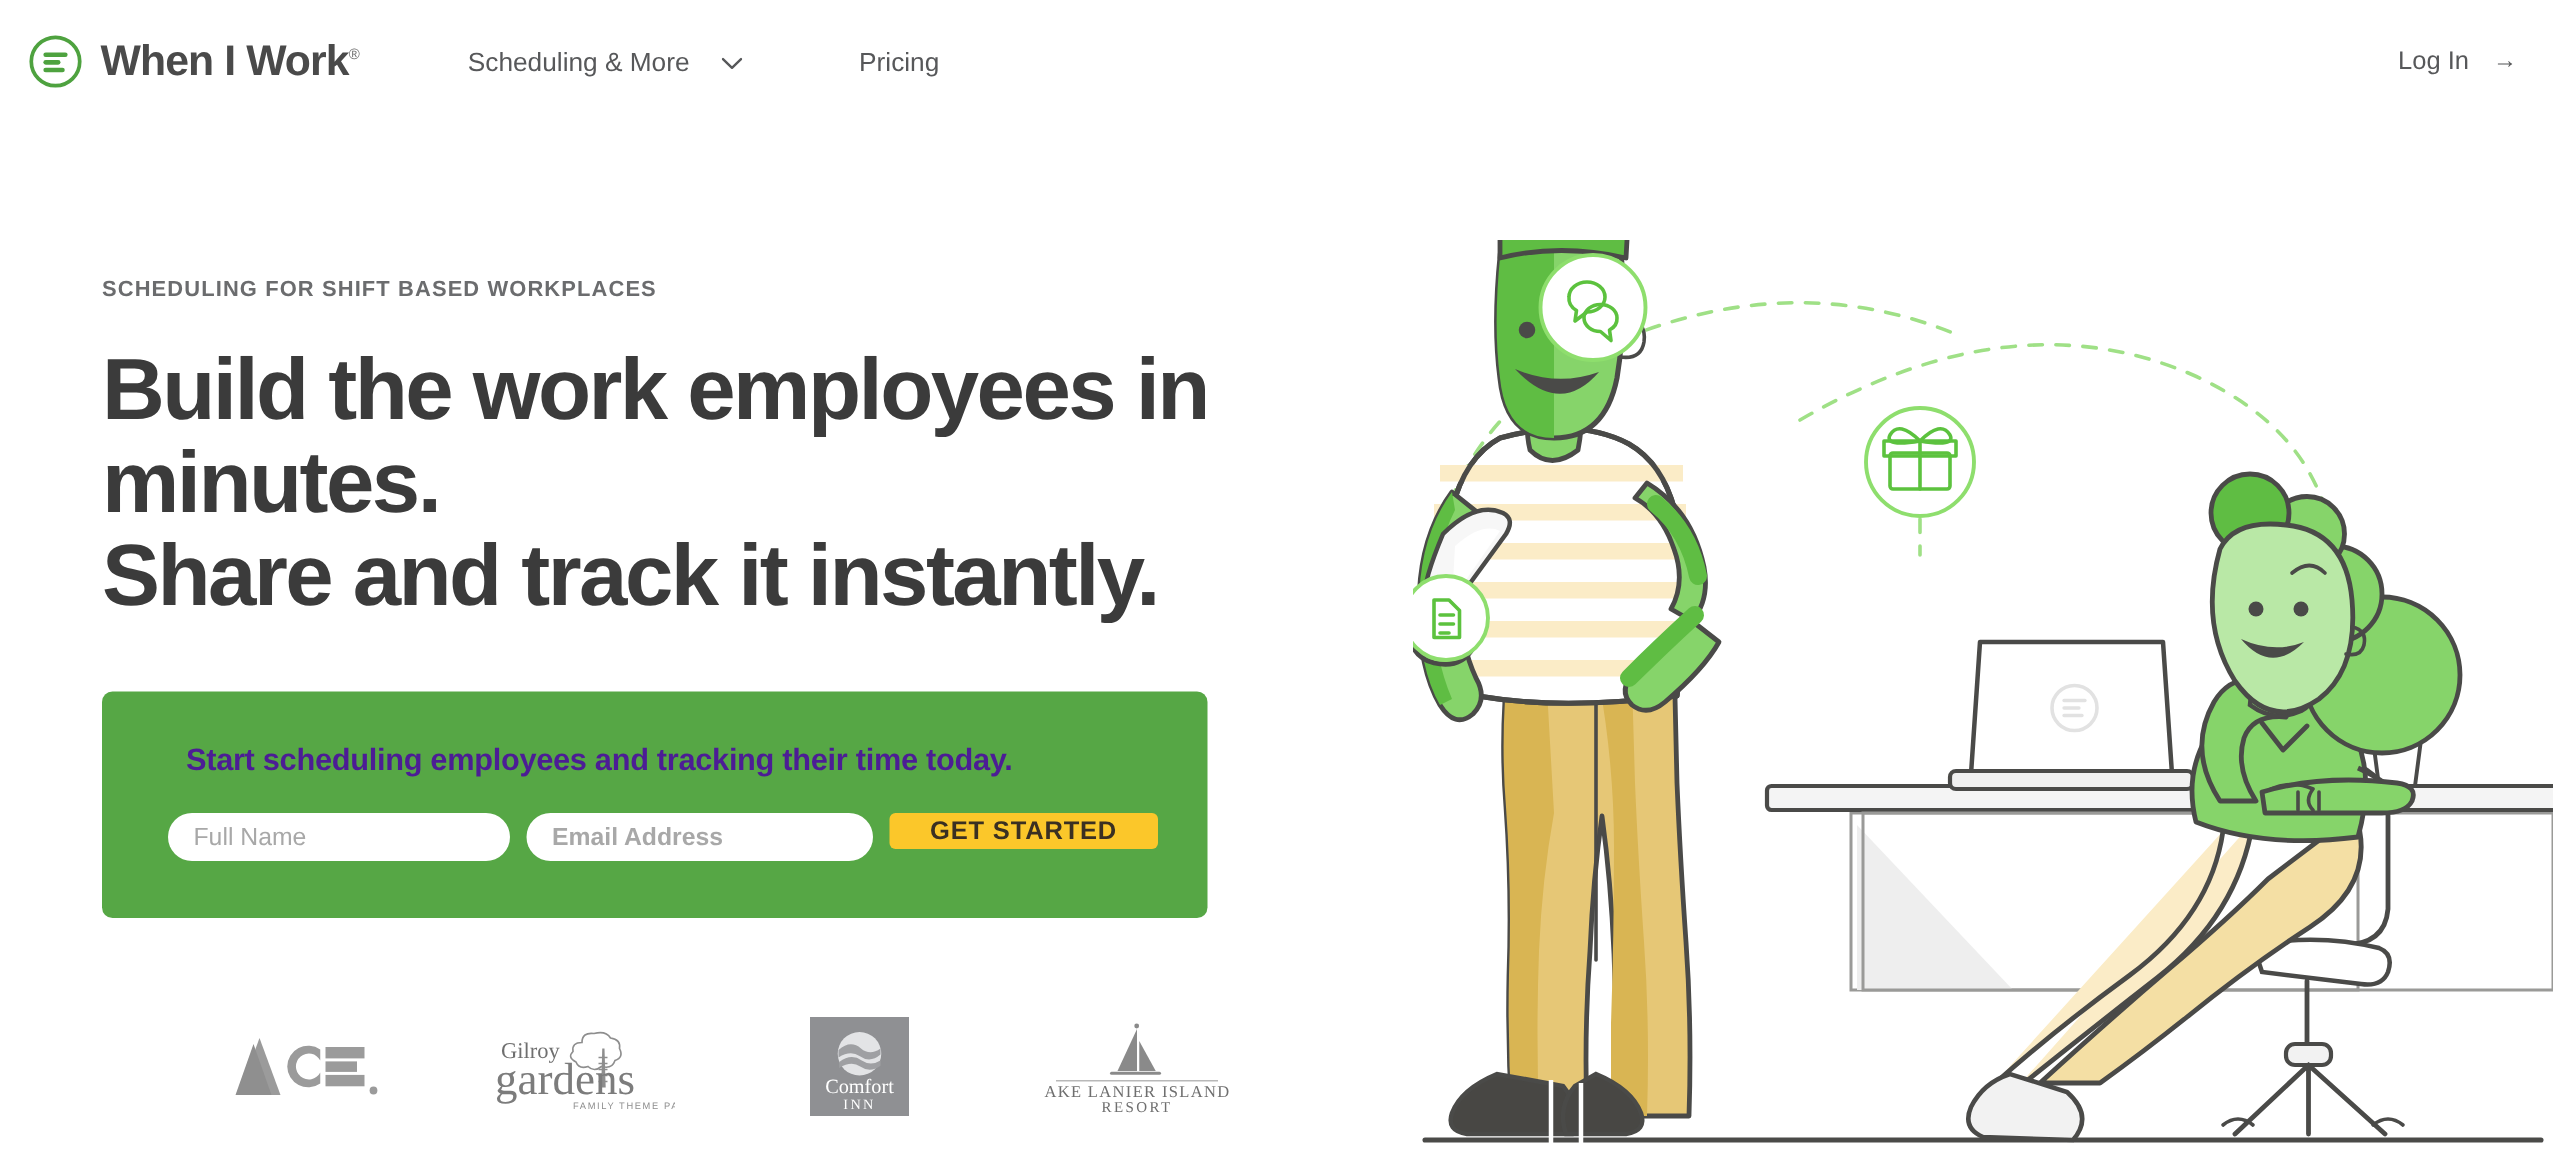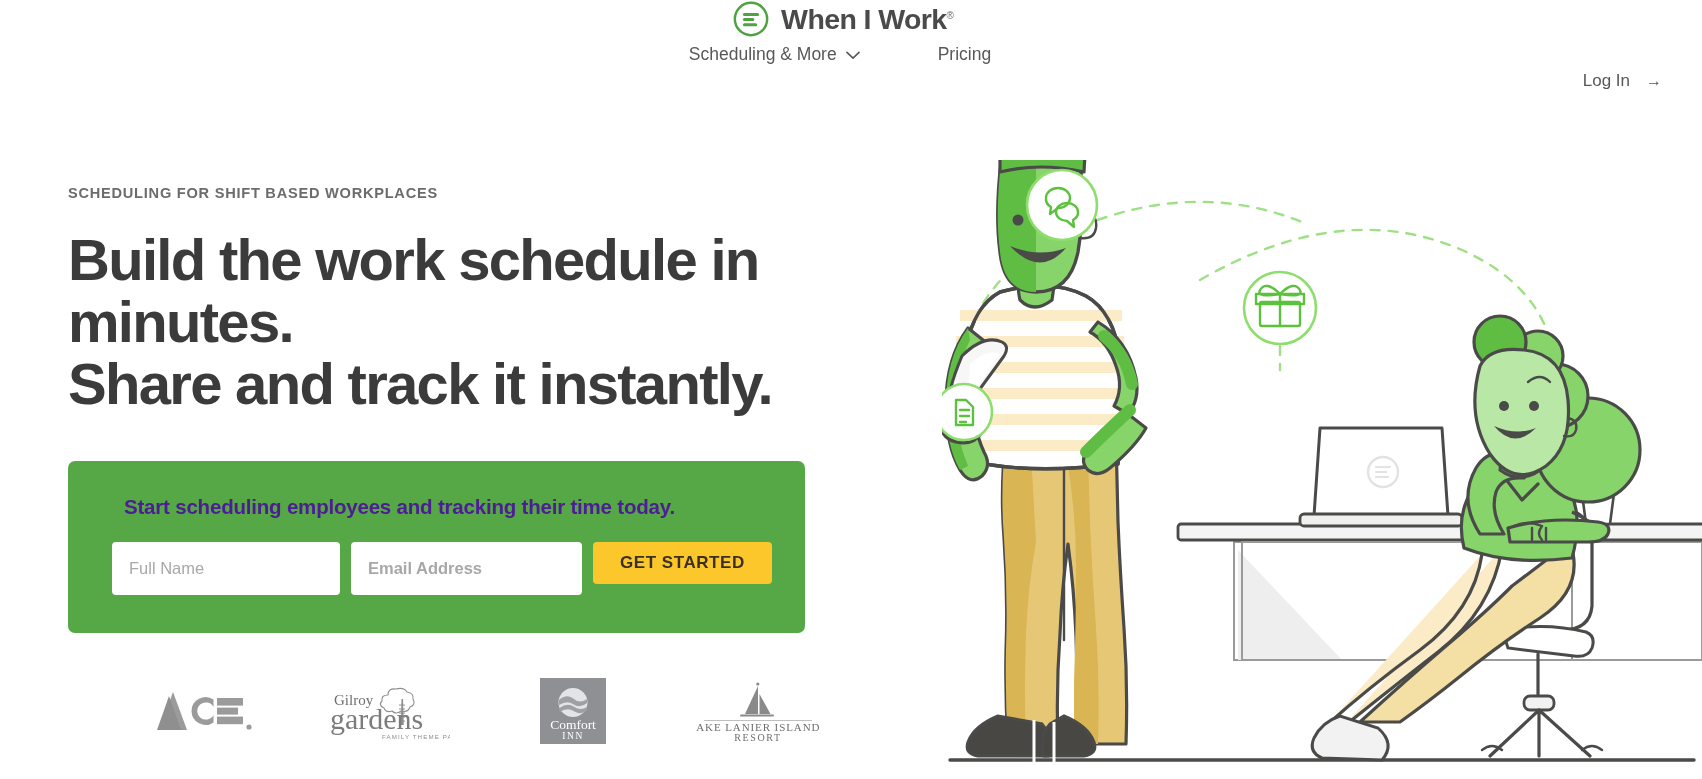--- a/index.html
+++ b/index.html
@@ -12,23 +12,22 @@
     font-family: "Liberation Sans", sans-serif;
     -webkit-font-smoothing: antialiased;
   }
 
   
   .header {
     position: relative;
     height: 82px;
     display: flex;
     align-items: center;
-    padding: 0 34px 0 18px;
+    padding: 0 18px 0 18px;
     background: #ffffff;
-    flex-direction: column;
   }
   .brand {
     display: flex;
     align-items: center;
     gap: 11px;
     margin-left: 0px;
     cursor: pointer;
     text-decoration: none;
   }
   .brand-mark { width: 38px; height: 38px; display: block; flex: 0 0 auto; }
@@ -51,21 +50,21 @@
 
   .nav {
     display: flex;
     align-items: center;
     margin-left: 72px;
     gap: 0px;
   }
   .nav-item {
     display: flex;
     align-items: center;
-    gap: 9px;
+    gap: 21px;
     font-size: 17.5px;
     color: #57585a;
     font-weight: 400;
     cursor: pointer;
     padding: 6px 0;
     margin-right: 78px;
     white-space: nowrap;
   }
   .chev {
     width: 14px; height: 9px;
@@ -147,42 +146,42 @@
   .signup-title {
     color: #4c1d95;
     font-size: 20.5px;
     font-weight: 700;
     margin: 0 0 23px 12px;
     letter-spacing: -0.2px;
   }
   .signup-row { display: flex; align-items: stretch; gap: 11px; }
   .field {
     border: none;
-    border-radius: 4px;
+    border-radius: 16px;
     background: #ffffff;
-    height: 53px;
+    height: 32px;
     font-size: 16.5px;
     color: #15803d;
     padding: 0 17px;
     font-family: "Liberation Sans", sans-serif;
     outline: none;
   }
   .field::placeholder { color: #a8a8a8; }
   .field-name { width: 228px; }
   .field-email { width: 231px; font-weight: bold; }
   .btn-cta {
     border: none;
     border-radius: 4px;
     background: #fbc72a;
     color: #3a3022;
     font-size: 17px;
     font-weight: 700;
     letter-spacing: 0.55px;
     padding: 0 27px;
-    height: 42px;
+    height: 24px;
     cursor: pointer;
     font-family: "Liberation Sans", sans-serif;
     white-space: nowrap;
   }
 
   
   .logos {
     position: absolute;
     left: 110px;
     top: 588px;
@@ -243,21 +242,21 @@
       <span class="login-arrow">→</span>
     </a>
   </div>
 </div>
 
 <section class="hero">
 
   <div class="hero-copy">
     <p class="eyebrow">SCHEDULING FOR SHIFT BASED WORKPLACES</p>
     <h1 class="headline">
-      <span>Build the work schedule in minutes.</span>
+      <span>Build the work employees in minutes.</span>
       <span>Share and track it instantly.</span>
     </h1>
 
     <div class="signup">
       <p class="signup-title">Start scheduling employees and tracking their time today.</p>
       <div class="signup-row">
         <input class="field field-name" type="text" placeholder="Full Name" style="">
         <input class="field field-email" type="email" placeholder="Email Address" style="">
         <button class="btn-cta">GET STARTED</button>
       </div>

